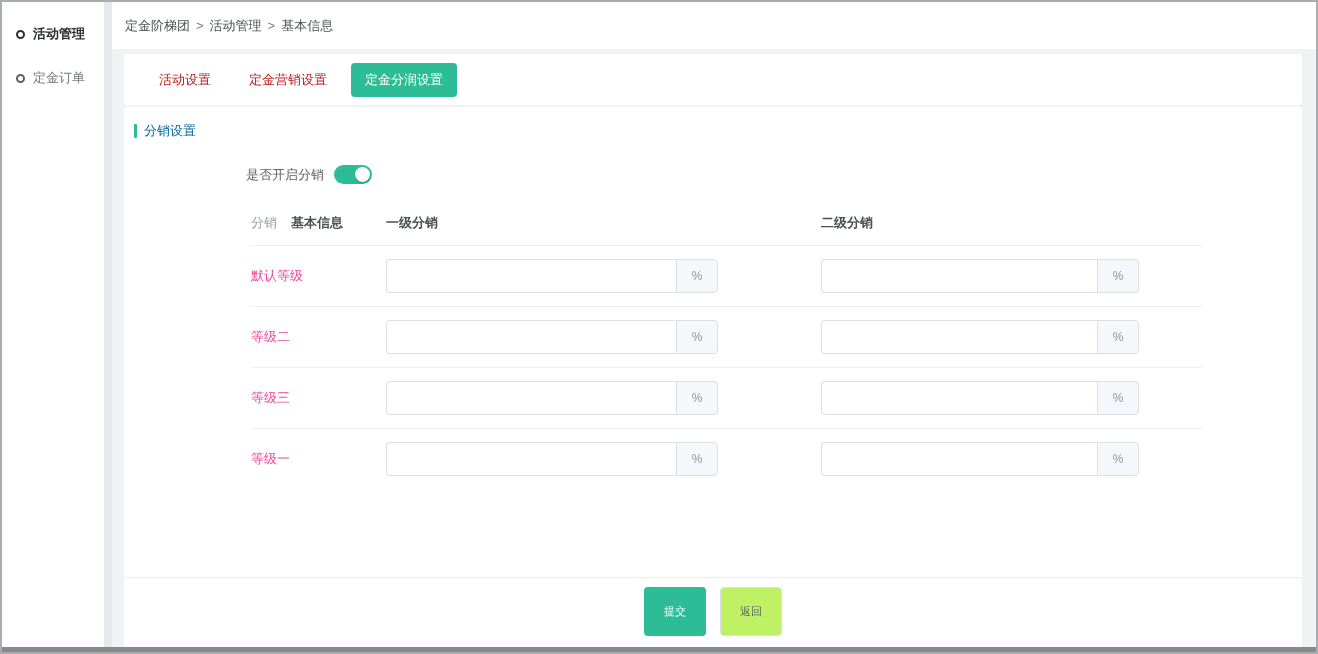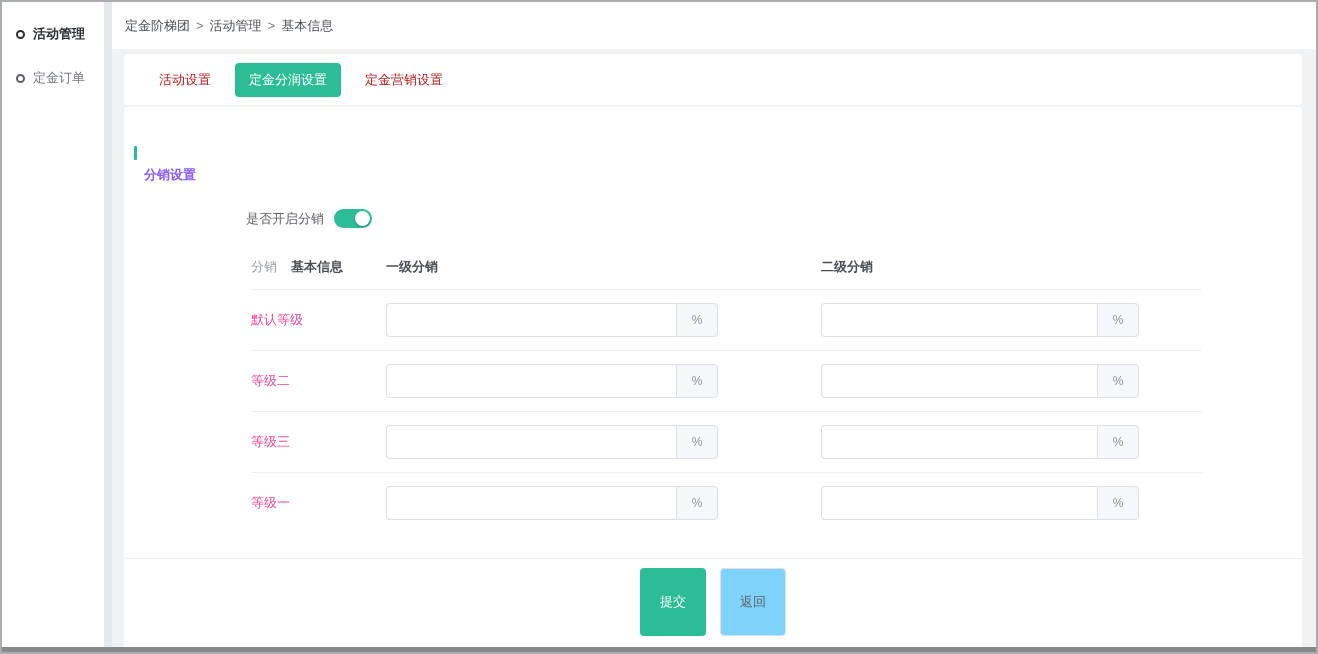--- a/index.html
+++ b/index.html
@@ -27,21 +27,21 @@
   .tabs-card { margin:5px 14px 0 12px; height:51px; background:#fff; border-radius:4px;
                display:flex; align-items:center; padding-left:21px; }
   .tab { color:#b91c1c; padding:8px 14px; margin-right:10px; cursor:pointer; border-radius:4px; }
   .tab.active { background:#2dbd96; color:#fff; }
 
   .main-card { position:absolute; left:12px; right:14px; top:105px; height:540px;
                background:#fff; border-radius:4px; }
 
   .sec-head { display:flex; align-items:center; gap:7px; padding:15px 0 0 10px; }
   .sec-bar { width:3px; height:14px; background:#2dbd96; border-radius:1px; }
-  .sec-title { font-weight:bold; color:#8b5cf6;margin-top:44px; }
+  .sec-title { font-weight:normal; color:#0369a1; }
 
   .toggle-row { display:flex; align-items:center; margin:25px 0 0 122px; }
   .toggle-row .t-label { color:#606266; margin-right:10px; }
   .switch { position:relative; width:38px; height:19px; border-radius:10px; background:#c0c4cc; cursor:pointer; }
   .switch.on { background:#2dbd96; }
   .knob { position:absolute; top:2px; left:2px; width:15px; height:15px; border-radius:50%; background:#fff;
           box-shadow:0 1px 2px rgba(0,0,0,.25); }
   .switch.on .knob { left:auto; right:2px; }
 
   
@@ -56,23 +56,23 @@
   .field input { width:290px; border:1px solid #dcdfe6; border-right:none; border-radius:4px 0 0 4px;
                  padding:0 10px; font-size:13px; color:#303133; outline:none; background:#fff; }
   .field.c2 input { width:276px; }
   .unit { width:42px; display:flex; align-items:center; justify-content:center;
           background:#f5f7fa; border:1px solid #dcdfe6; border-radius:0 4px 4px 0;
           color:#909399; font-size:12px; }
 
   
   .card-footer { position:absolute; left:0; right:0; bottom:0; border-top:1px solid #ececec;
                  display:flex; justify-content:center; align-items:center; gap:14px; padding:9px 0 11px; }
-  .btn { border-radius:4px; font-size:13px; padding:24px 19px; cursor:pointer; border:1px solid transparent;font-family:Liberation Serif, serif; }
+  .btn { border-radius:4px; font-size:11px; padding:16px 19px; cursor:pointer; border:1px solid transparent;font-family:Liberation Serif, serif; }
   .btn-submit { background:#2dbd96; color:#fff; }
-  .btn-back { background:#7dd3fc; color:#606266; border-color:#dcdfe6; }
+  .btn-back { background:#bef264; color:#606266; border-color:#dcdfe6; }
 
   
   .next-sliver { position:absolute; left:12px; right:14px; bottom:0; height:7px; background:#fff;
                  overflow:hidden; }
   .next-sliver .sec-head { padding:2px 0 0 228px; }
   .next-sliver .sec-title { font-size:12px; }
 
   .bottom-bar { position:absolute; left:0; right:0; bottom:0; height:5px; background:#87898b; z-index:10; }
 </style>
 </head>
@@ -97,22 +97,22 @@
     <div class="crumb-bar">
       <span>定金阶梯团</span>
       <span class="sep">&gt;</span>
       <span>活动管理</span>
       <span class="sep">&gt;</span>
       <span>基本信息</span>
     </div>
 
     <div class="tabs-card">
       <div class="tab">活动设置</div>
+      <div class="tab">定金营销设置</div>
       <div class="tab active">定金分润设置</div>
-      <div class="tab">定金营销设置</div>
     </div>
 
     <div class="main-card">
 
       <div class="sec-head">
         <span class="sec-bar"></span>
         <span class="sec-title">分销设置</span>
       </div>
 
       <div class="toggle-row">

